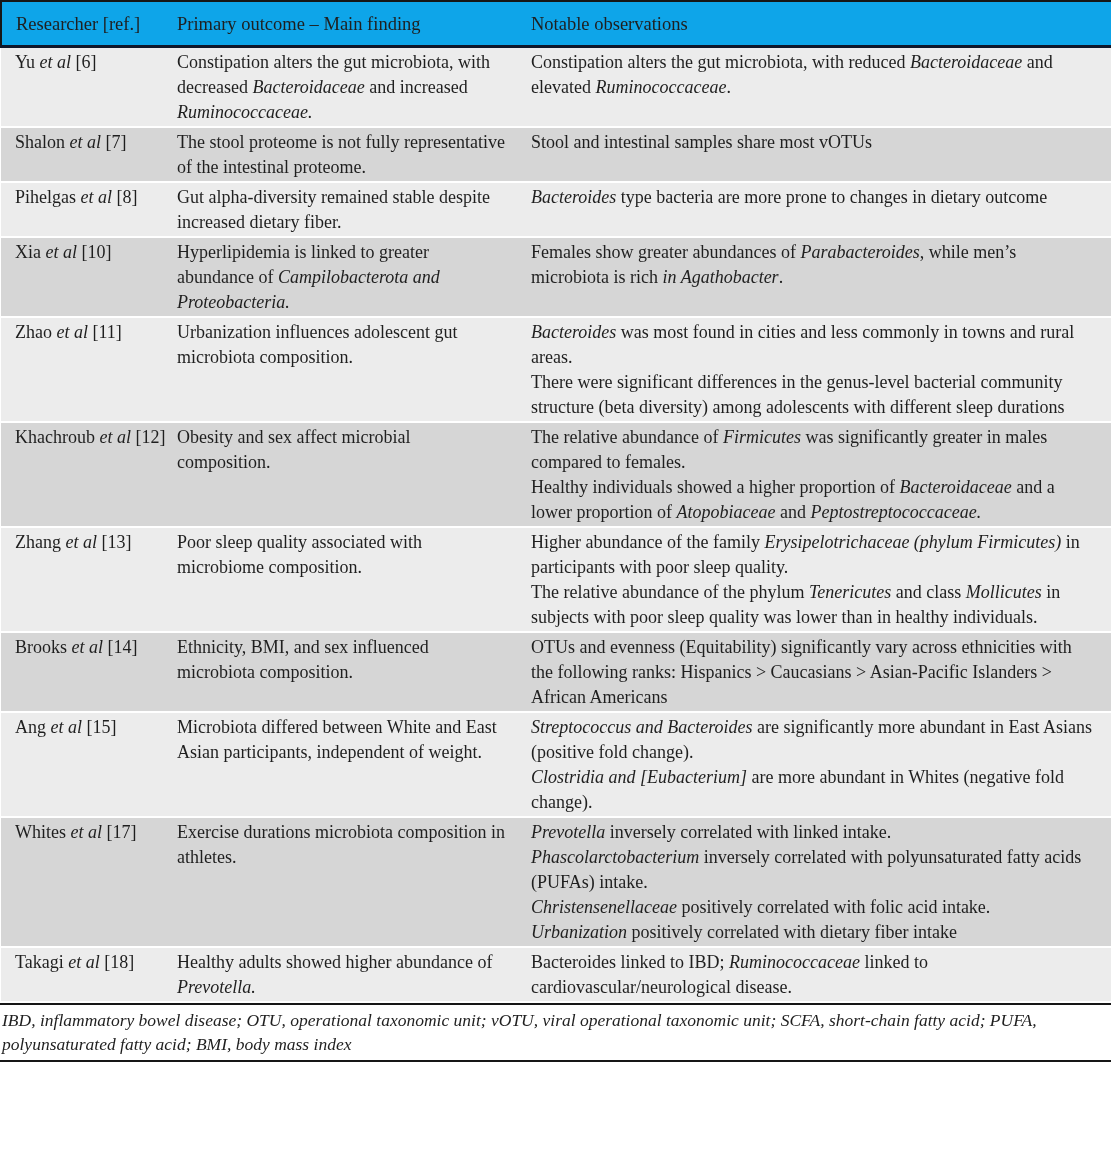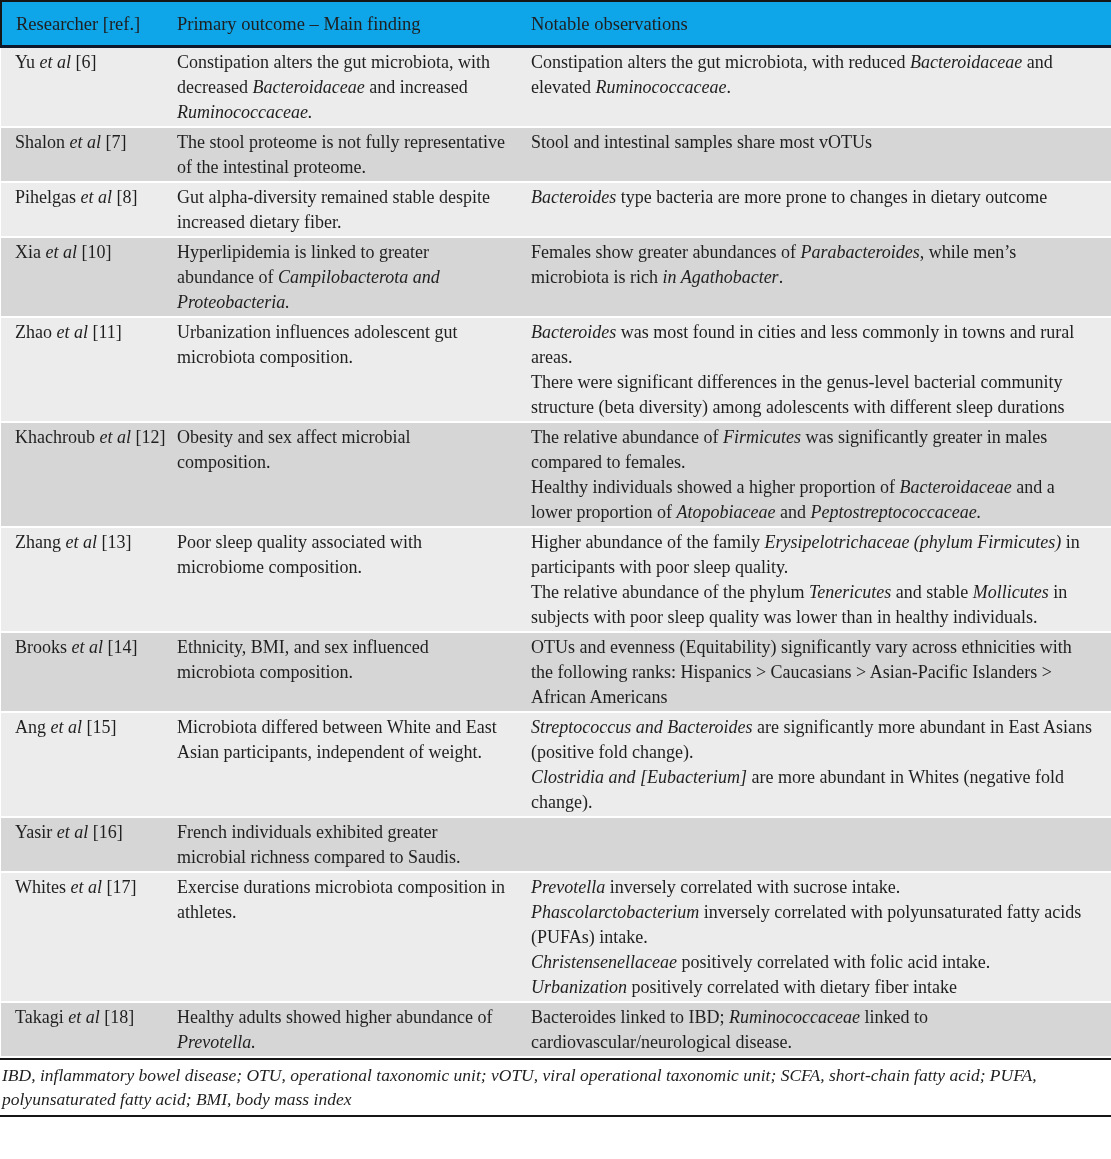--- a/index.html
+++ b/index.html
@@ -148,21 +148,21 @@
   </tr>
       <tr>
     <td>
           <div><span>Zhang </span><em>et al</em><span> [13]</span></div>
         </td>
     <td>
           <div><span>Poor sleep quality associated with microbiome composition.</span></div>
         </td>
     <td>
           <div><span>Higher abundance of the family </span><em>Erysipelotrichaceae (phylum Firmicutes)</em><span> in participants with poor sleep quality.</span></div>
-          <div><span>The relative abundance of the phylum </span><em>Tenericutes</em><span> and stable </span><em>Mollicutes</em><span> in subjects with poor sleep quality was lower than in healthy individuals.</span></div>
+          <div><span>The relative abundance of the phylum </span><em>Tenericutes</em><span> and class </span><em>Mollicutes</em><span> in subjects with poor sleep quality was lower than in healthy individuals.</span></div>
         </td>
   </tr>
       <tr>
     <td>
           <div><span>Brooks </span><em>et al</em><span> [14]</span></div>
         </td>
     <td>
           <div><span>Ethnicity, BMI, and sex influenced microbiota composition.</span></div>
         </td>
     <td>
@@ -176,36 +176,27 @@
     <td>
           <div><span>Microbiota differed between White and East Asian participants, independent of weight.</span></div>
         </td>
     <td>
           <div><em>Streptococcus and Bacteroides</em><span> are significantly more abundant in East Asians (positive fold change).</span></div>
           <div><em>Clostridia and [Eubacterium]</em><span> are more abundant in Whites (negative fold change).</span></div>
         </td>
   </tr>
       <tr>
     <td>
-          <div><span>Yasir </span><em>et al</em><span> [16]</span></div>
-        </td>
-    <td>
-          <div><span>French individuals exhibited greater microbial richness compared to Saudis.</span></div>
-        </td>
-    <td></td>
-  </tr>
-      <tr>
-    <td>
           <div><span>Whites </span><em>et al</em><span> [17]</span></div>
         </td>
     <td>
           <div><span>Exercise durations microbiota composition in athletes.</span></div>
         </td>
     <td>
-          <div><em>Prevotella</em><span> inversely correlated with sucrose intake.</span></div>
+          <div><em>Prevotella</em><span> inversely correlated with linked intake.</span></div>
           <div><em>Phascolarctobacterium</em><span> inversely correlated with polyunsaturated fatty acids (PUFAs) intake.</span></div>
           <div><em>Christensenellaceae</em><span> positively correlated with folic acid intake.</span></div>
           <div><em>Urbanization</em><span> positively correlated with dietary fiber intake</span></div>
         </td>
   </tr>
       <tr>
     <td>
           <div><span>Takagi </span><em>et al</em><span> [18]</span></div>
         </td>
     <td>

